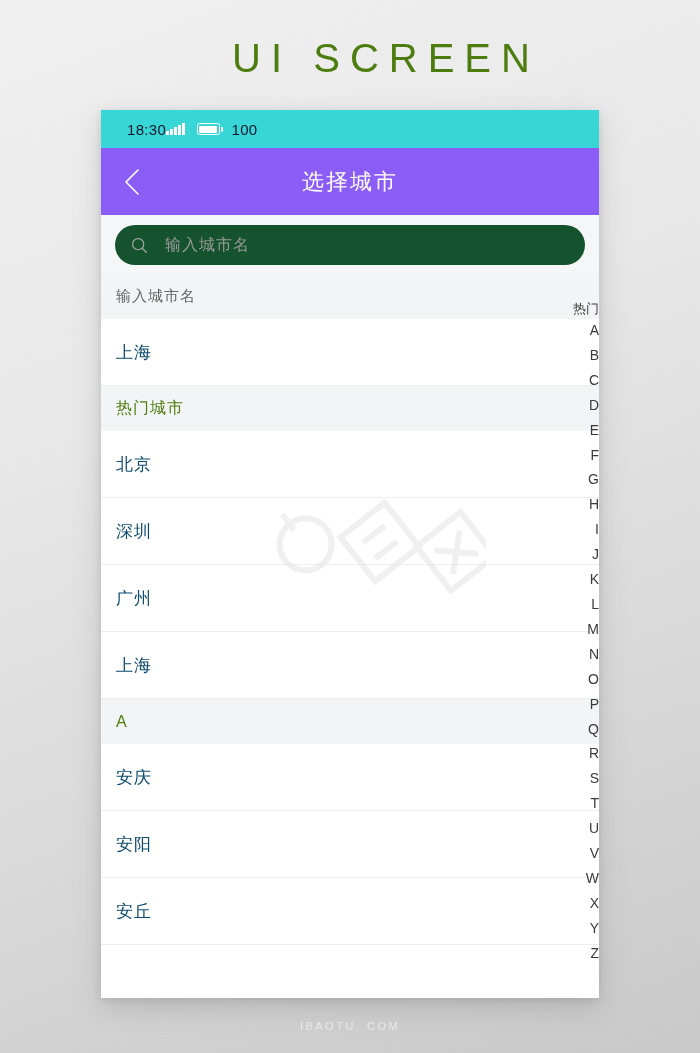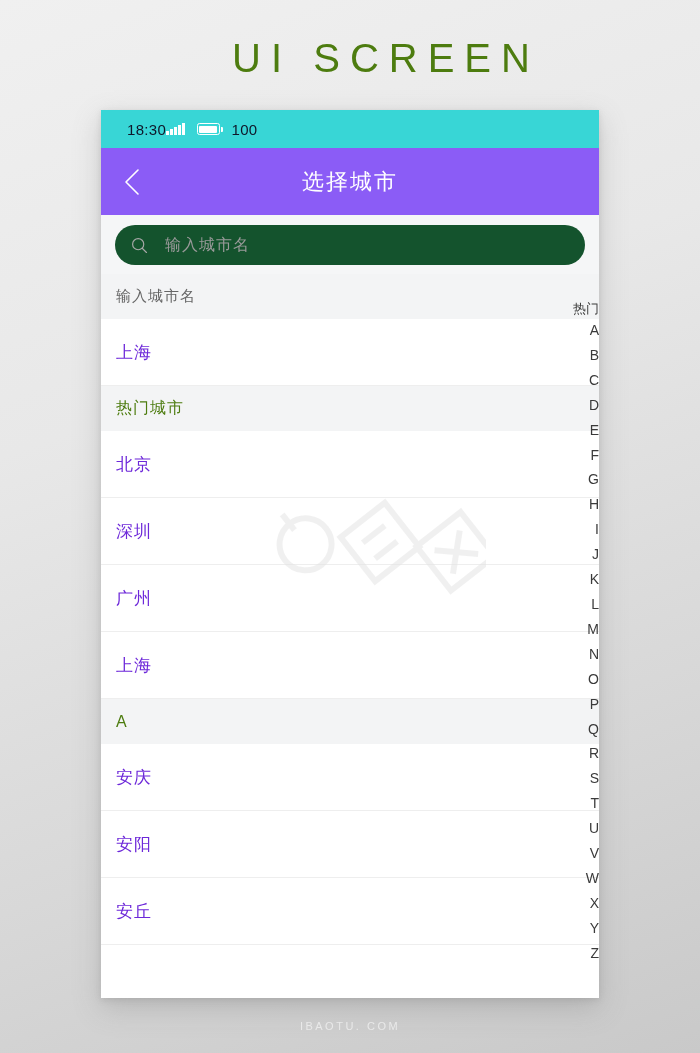--- a/index.html
+++ b/index.html
@@ -149,21 +149,21 @@
     letter-spacing: 1px;
   }
   .sec-header.small { font-size: 15px; color: #666; }
   .city-row {
     height: 67px;
     background: #ffffff;
     display: flex;
     align-items: center;
     padding: 0 0 0 15px;
     font-size: 17px;
-    color: #6d28d9;
+    color: #0c4a6e;
     letter-spacing: 1px;
     border-bottom: 1px solid #eeeeee;
     cursor: pointer;
   }
 
   
   .index-bar {
     position: absolute;
     right: 0;
     top: 190px;

